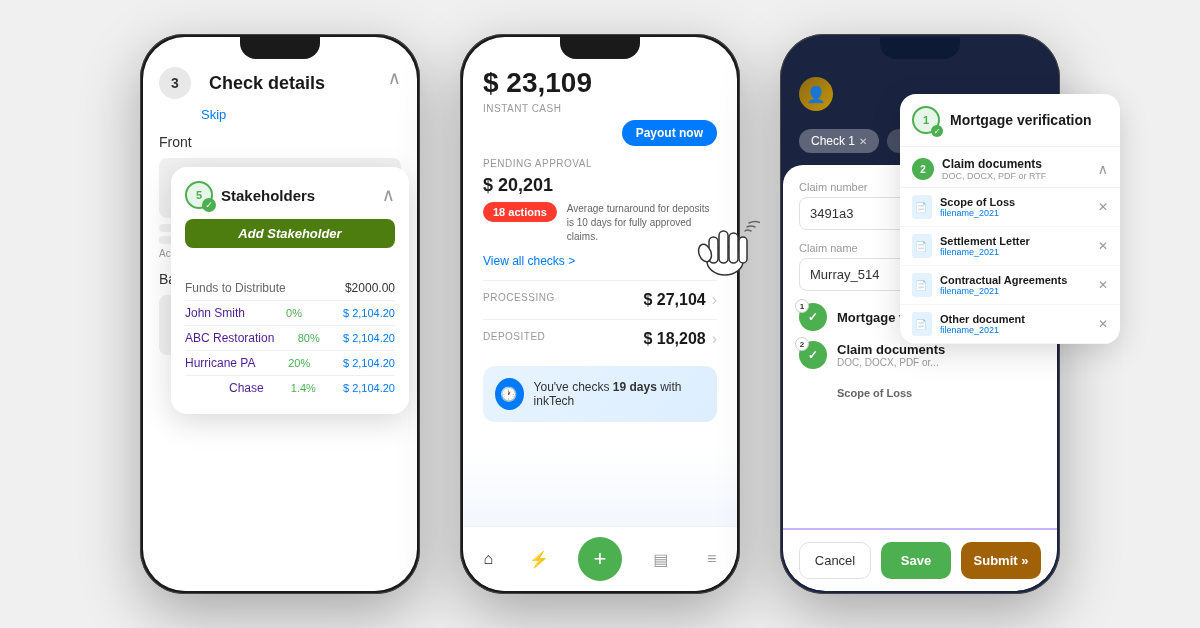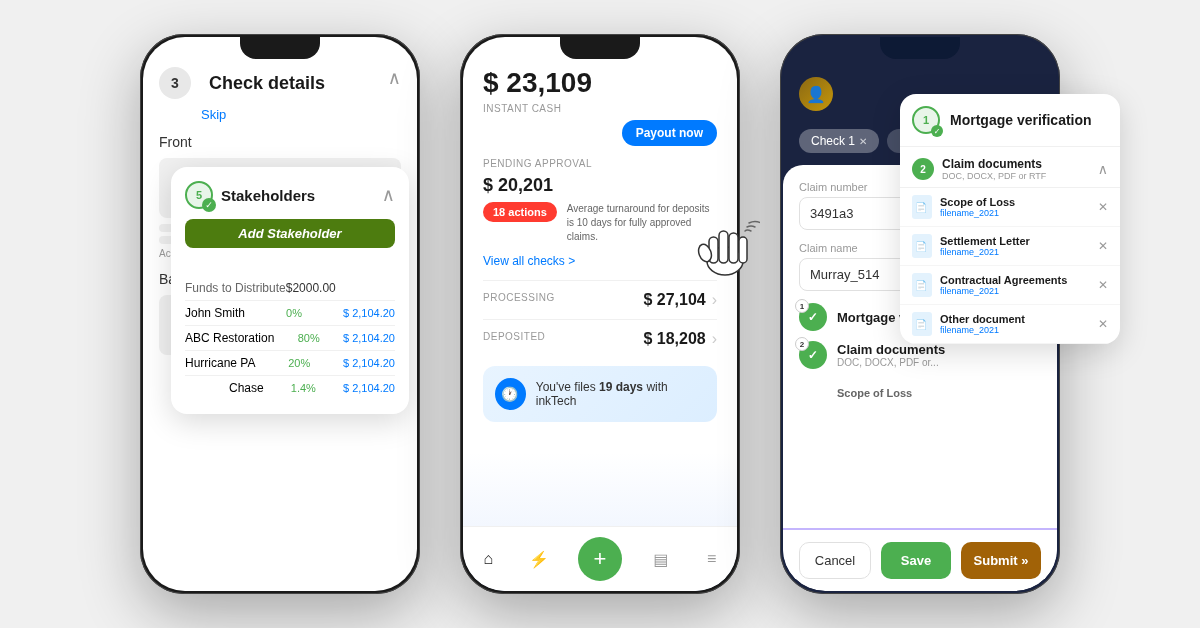--- a/index.html
+++ b/index.html
@@ -173,25 +173,26 @@
     }
     .stakeholder-row {
       display: flex;
       align-items: center;
       justify-content: space-between;
       padding: 5px 0;
       border-bottom: 1px solid #f0f0f0;
       font-size: 12px;
     }
     .stakeholder-row:last-child { border-bottom: none; margin-left: 44px; }
-    .stakeholder-name { color: #000000; font-weight: 500; }
+    .stakeholder-name { color: #4c1d95; font-weight: 500; }
     .stakeholder-pct { color: #4CAF50; font-size: 11px; }
     .stakeholder-amount { color: #007aff; font-size: 11px; }
     .funds-row {
       display: flex;
+      justify-content: space-between;
       padding: 5px 0;
       border-bottom: 1px solid #f0f0f0;
       font-size: 12px;
     }
     .funds-label { color: #666; }
     .funds-value { color: #333; font-weight: 500; }
     .contact-row {
       display: flex;
       justify-content: space-between;
       padding: 5px 0;
@@ -721,21 +722,21 @@
         <div class="deposited-row">
           <span class="section-label">DEPOSITED</span>
           <div style="display:flex;align-items:center;gap:6px;">
             <span class="processing-amount">$ 18,208</span>
             <span style="color:#ccc;">›</span>
           </div>
         </div>
         <div class="savings-banner">
           <div class="savings-icon">🕐</div>
           <div class="savings-text">
-            <span>You've files </span><strong>19 days</strong><span> with inkTech</span>
+            <span>You've checks </span><strong>19 days</strong><span> with inkTech</span>
           </div>
         </div>
       </div>
       <div class="bottom-nav">
         <div class="nav-icon active">⌂</div>
         <div class="nav-icon">⚡</div>
         <div class="nav-add">+</div>
         <div class="nav-icon">▤</div>
         <div class="nav-icon">≡</div>
       </div>

